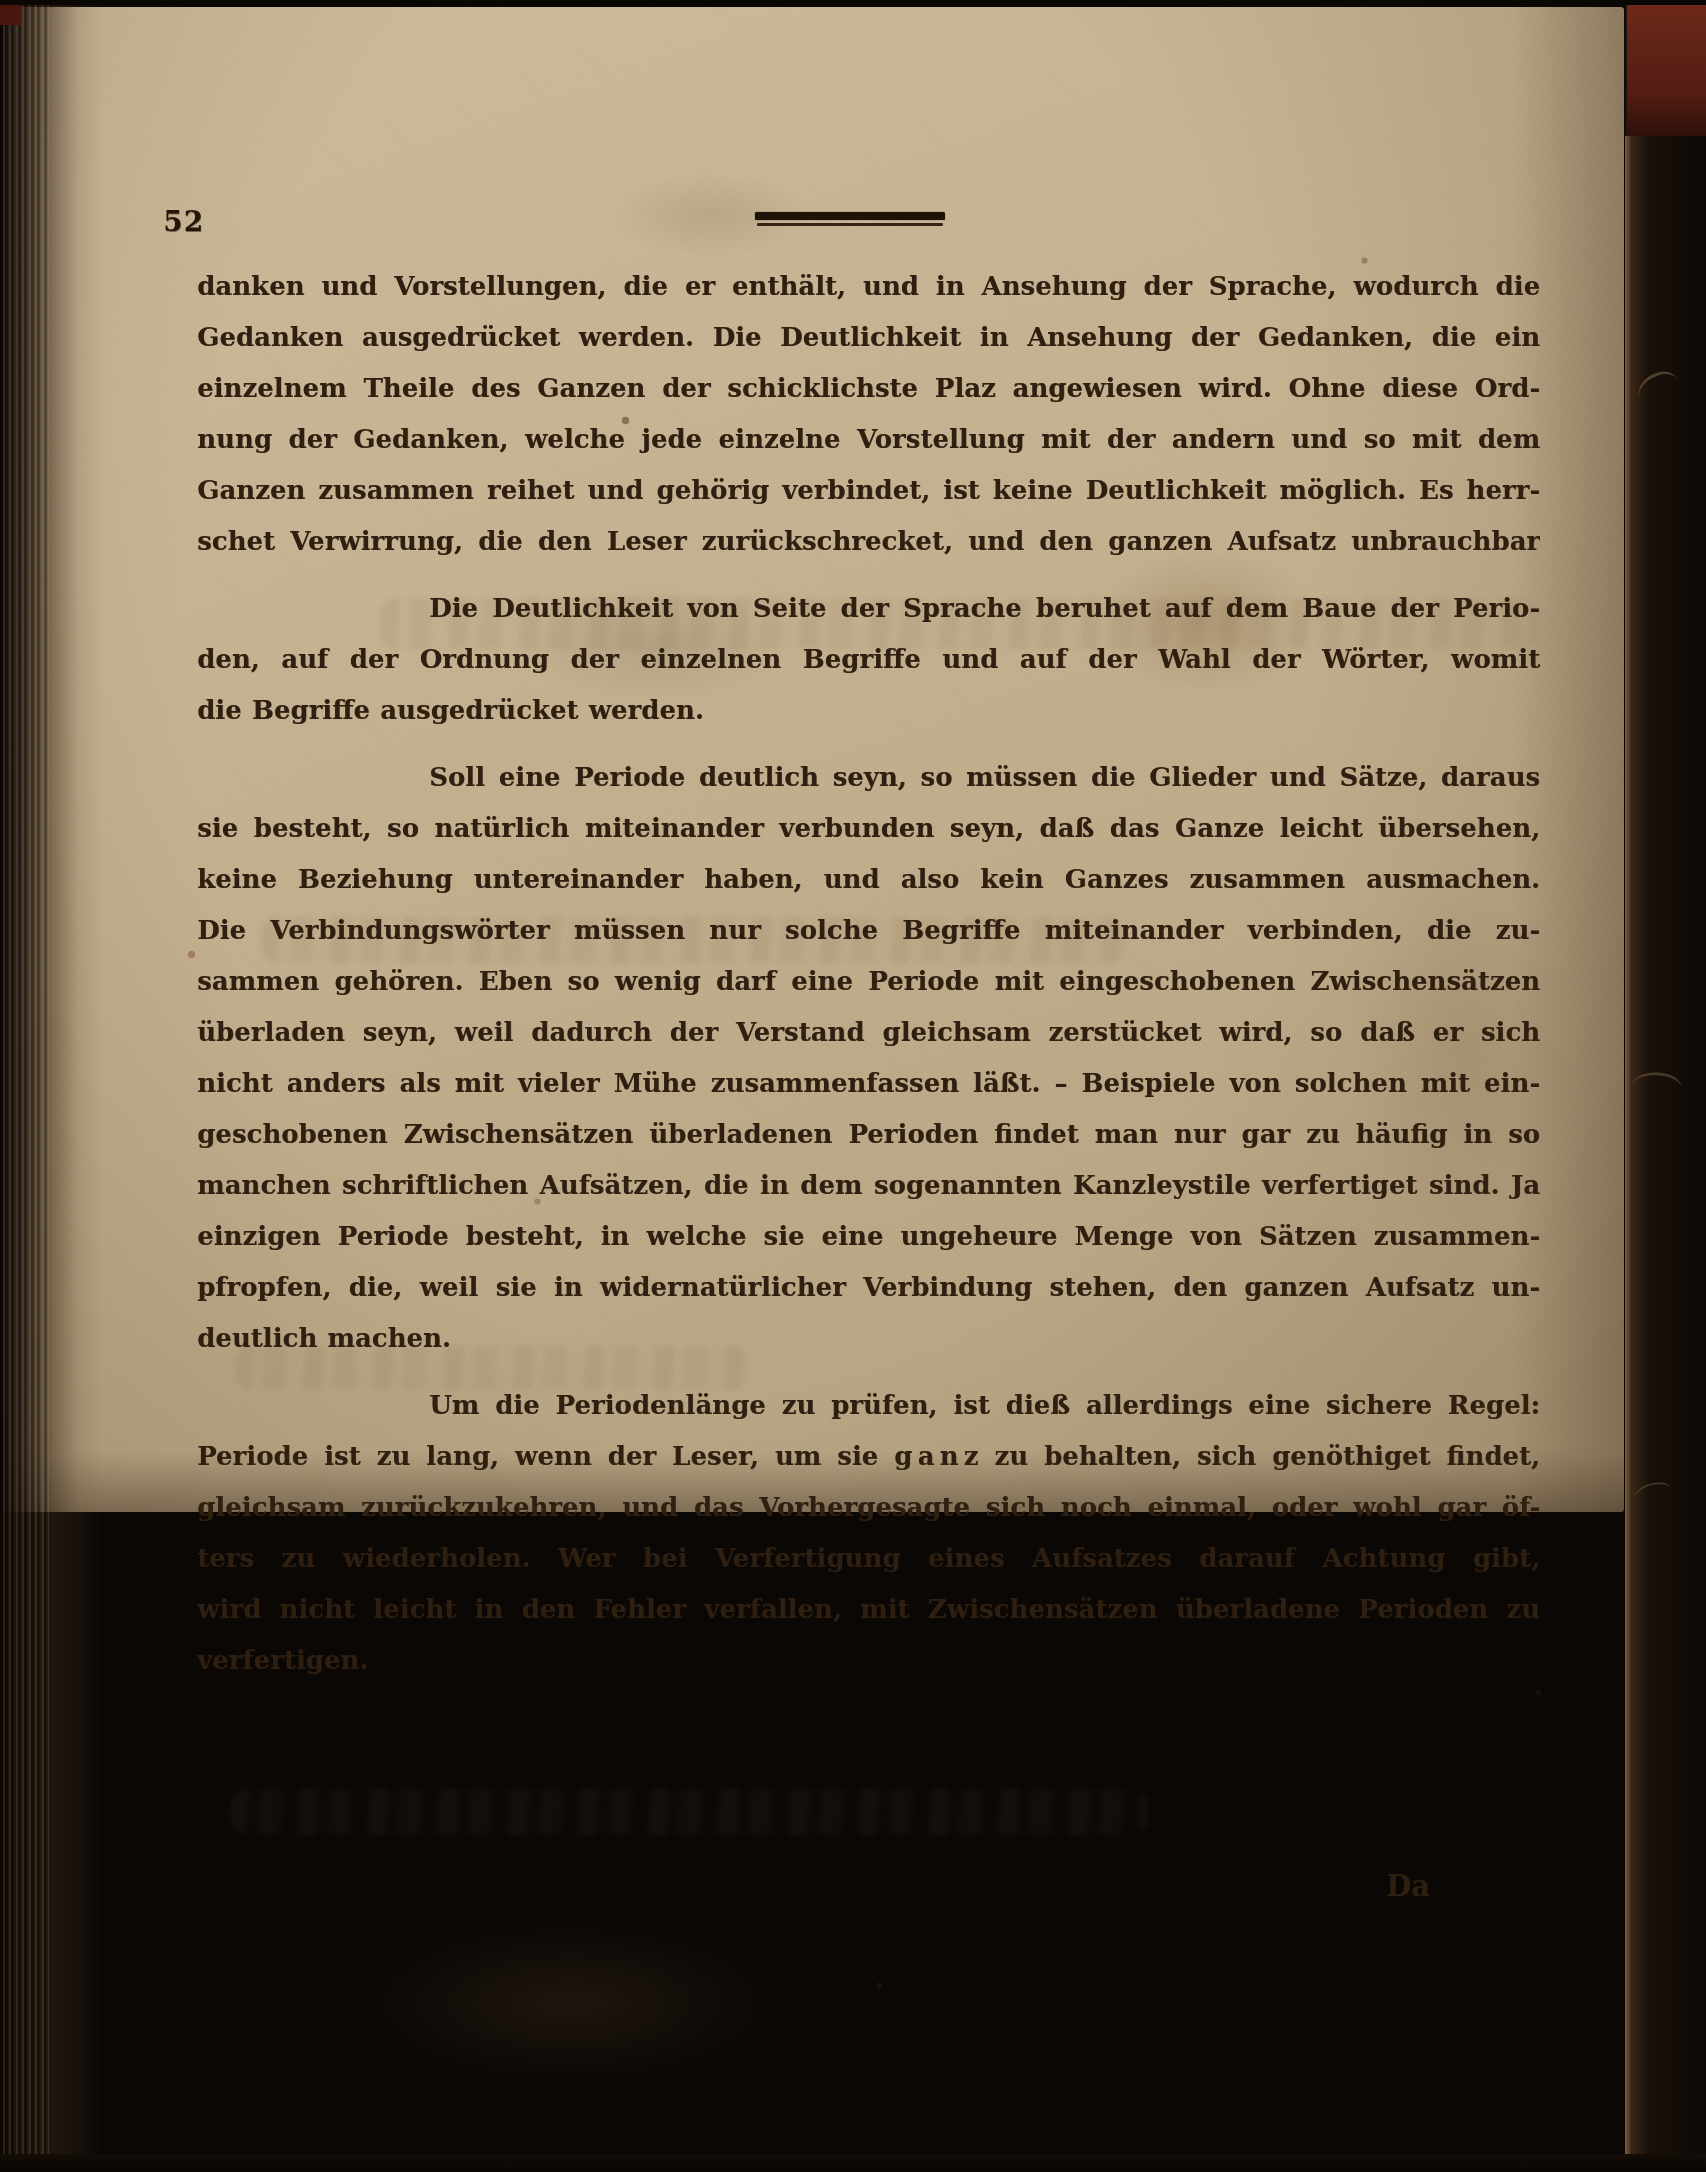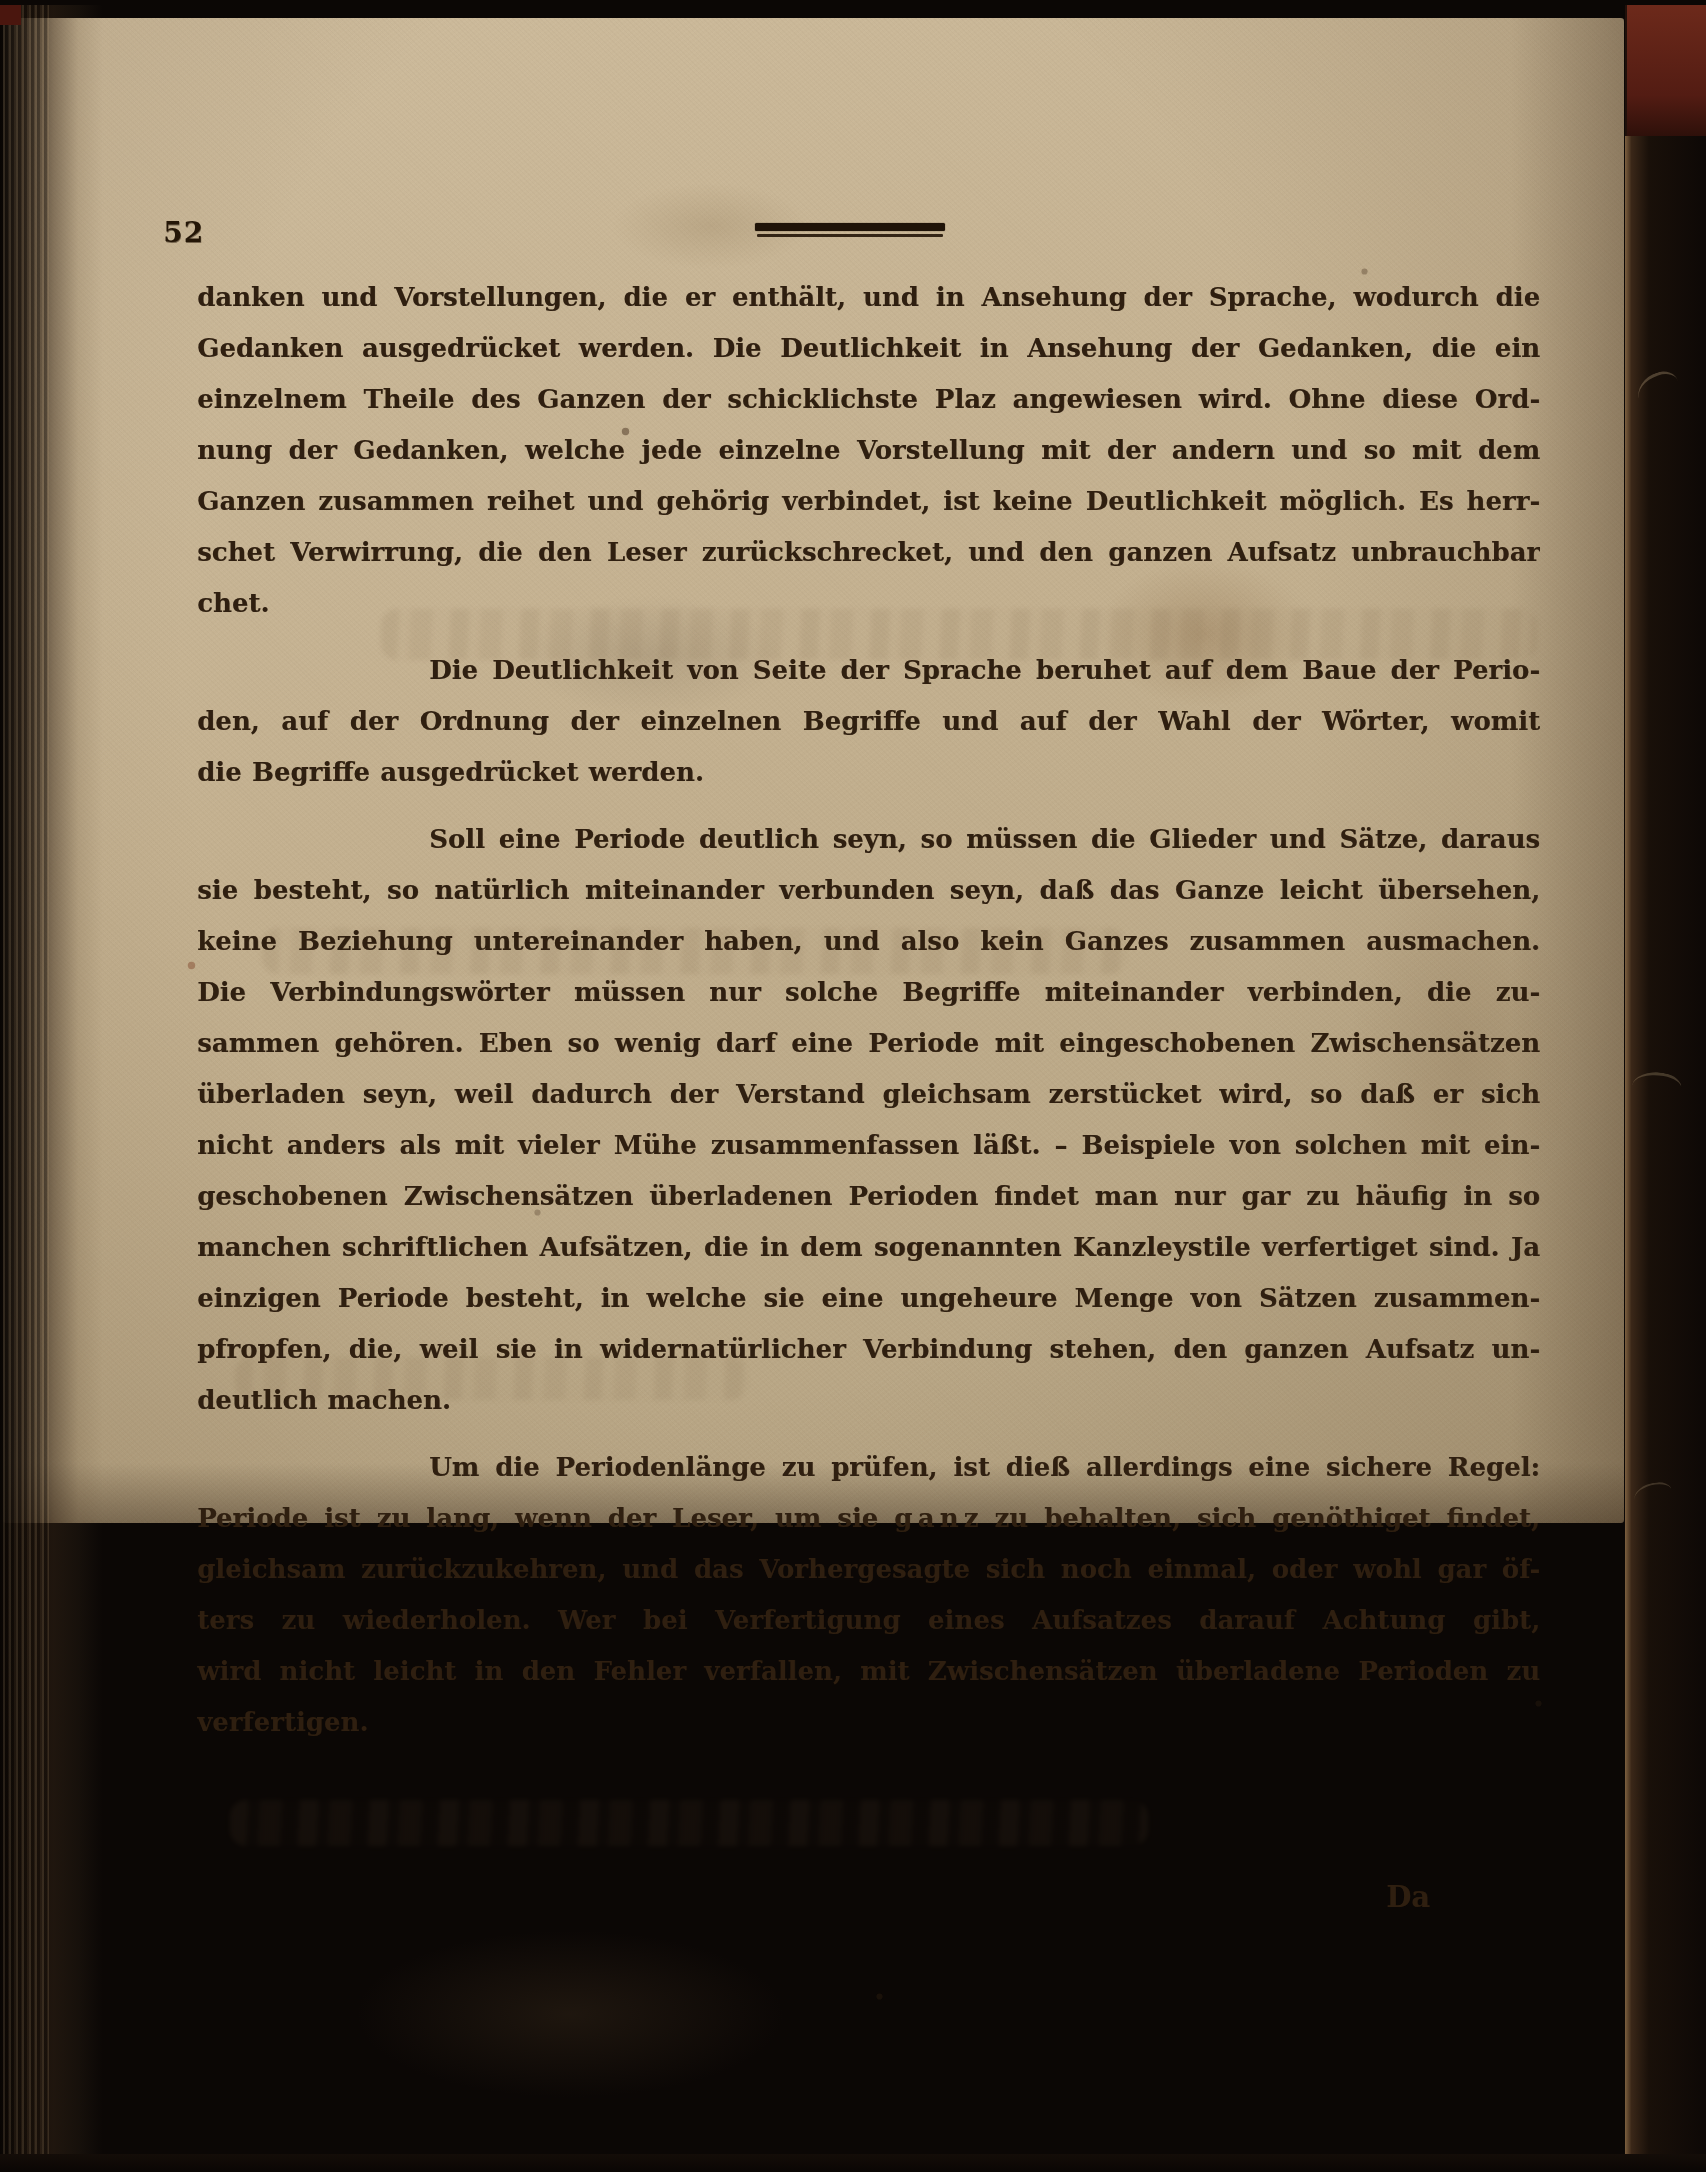--- a/index.html
+++ b/index.html
@@ -1,20 +1,20 @@
 <!DOCTYPE html>
 <html style="font-size:8.6px"><head>
 <meta charset="utf-8">
 <style>
   html,body{margin:0;padding:0;background:#0b0705;}
   #screen{position:relative;width:1706px;height:2172px;overflow:hidden;background:#0b0705;
           font-family:"DejaVu Serif", serif;}
 
   
-  .paper{position:absolute;left:3.2px;top:18px;width:1621px;height:1505px;z-index:1;
+  .paper{position:absolute;left:3.2px;top:7px;width:1621px;height:1505px;z-index:1;
          border-radius:3.2px;
          background:
            linear-gradient(90deg, rgba(0,0,0,0) 93%, rgba(58,41,25,0.30) 100%),
            linear-gradient(180deg, rgba(0,0,0,0) 96%, rgba(44,30,17,0.38) 100%),
            radial-gradient(ellipse 1026px 1350px at 46% 42%, rgba(0,0,0,0) 55%, rgba(92,71,45,0.22) 100%),
            repeating-linear-gradient(45deg, rgba(60,45,28,0.025) 0 1.1px, rgba(0,0,0,0) 1.1px 3.2px),
            repeating-linear-gradient(-37deg, rgba(255,246,220,0.03) 0 1.6px, rgba(0,0,0,0) 1.6px 4.3px),
            linear-gradient(160deg, #cdbb9c 0%, #c3b08f 45%, #b2a07f 100%);}
 
   
@@ -115,21 +115,20 @@
     </div>
 
     <div class="text-block" id="text-block">
         <div class="para">
           <div class="line">danken und Vorstellungen, die er enthält, und in Ansehung der Sprache, wodurch die</div>
           <div class="line">Gedanken ausgedrücket werden. Die Deutlichkeit in Ansehung der Gedanken, die ein</div>
           <div class="line">einzelnem Theile des Ganzen der schicklichste Plaz angewiesen wird. Ohne diese Ord-</div>
           <div class="line">nung der Gedanken, welche jede einzelne Vorstellung mit der andern und so mit dem</div>
           <div class="line">Ganzen zusammen reihet und gehörig verbindet, ist keine Deutlichkeit möglich. Es herr-</div>
           <div class="line">schet Verwirrung, die den Leser zurückschrecket, und den ganzen Aufsatz unbrauchbar ma-</div>
-          <div class="line para-end">chet.</div>
         </div>
         <div class="para">
           <div class="line indent">Die Deutlichkeit von Seite der Sprache beruhet auf dem Baue der  Perio-</div>
           <div class="line">den, auf der Ordnung der einzelnen Begriffe und auf der Wahl der Wörter, womit</div>
           <div class="line para-end">die Begriffe ausgedrücket werden.</div>
         </div>
         <div class="para">
           <div class="line indent">Soll eine Periode deutlich seyn, so müssen die Glieder und Sätze, daraus</div>
           <div class="line">sie besteht, so natürlich miteinander verbunden seyn, daß das Ganze leicht übersehen,</div>
           <div class="line">keine Beziehung untereinander haben, und also kein Ganzes zusammen ausmachen.</div>

